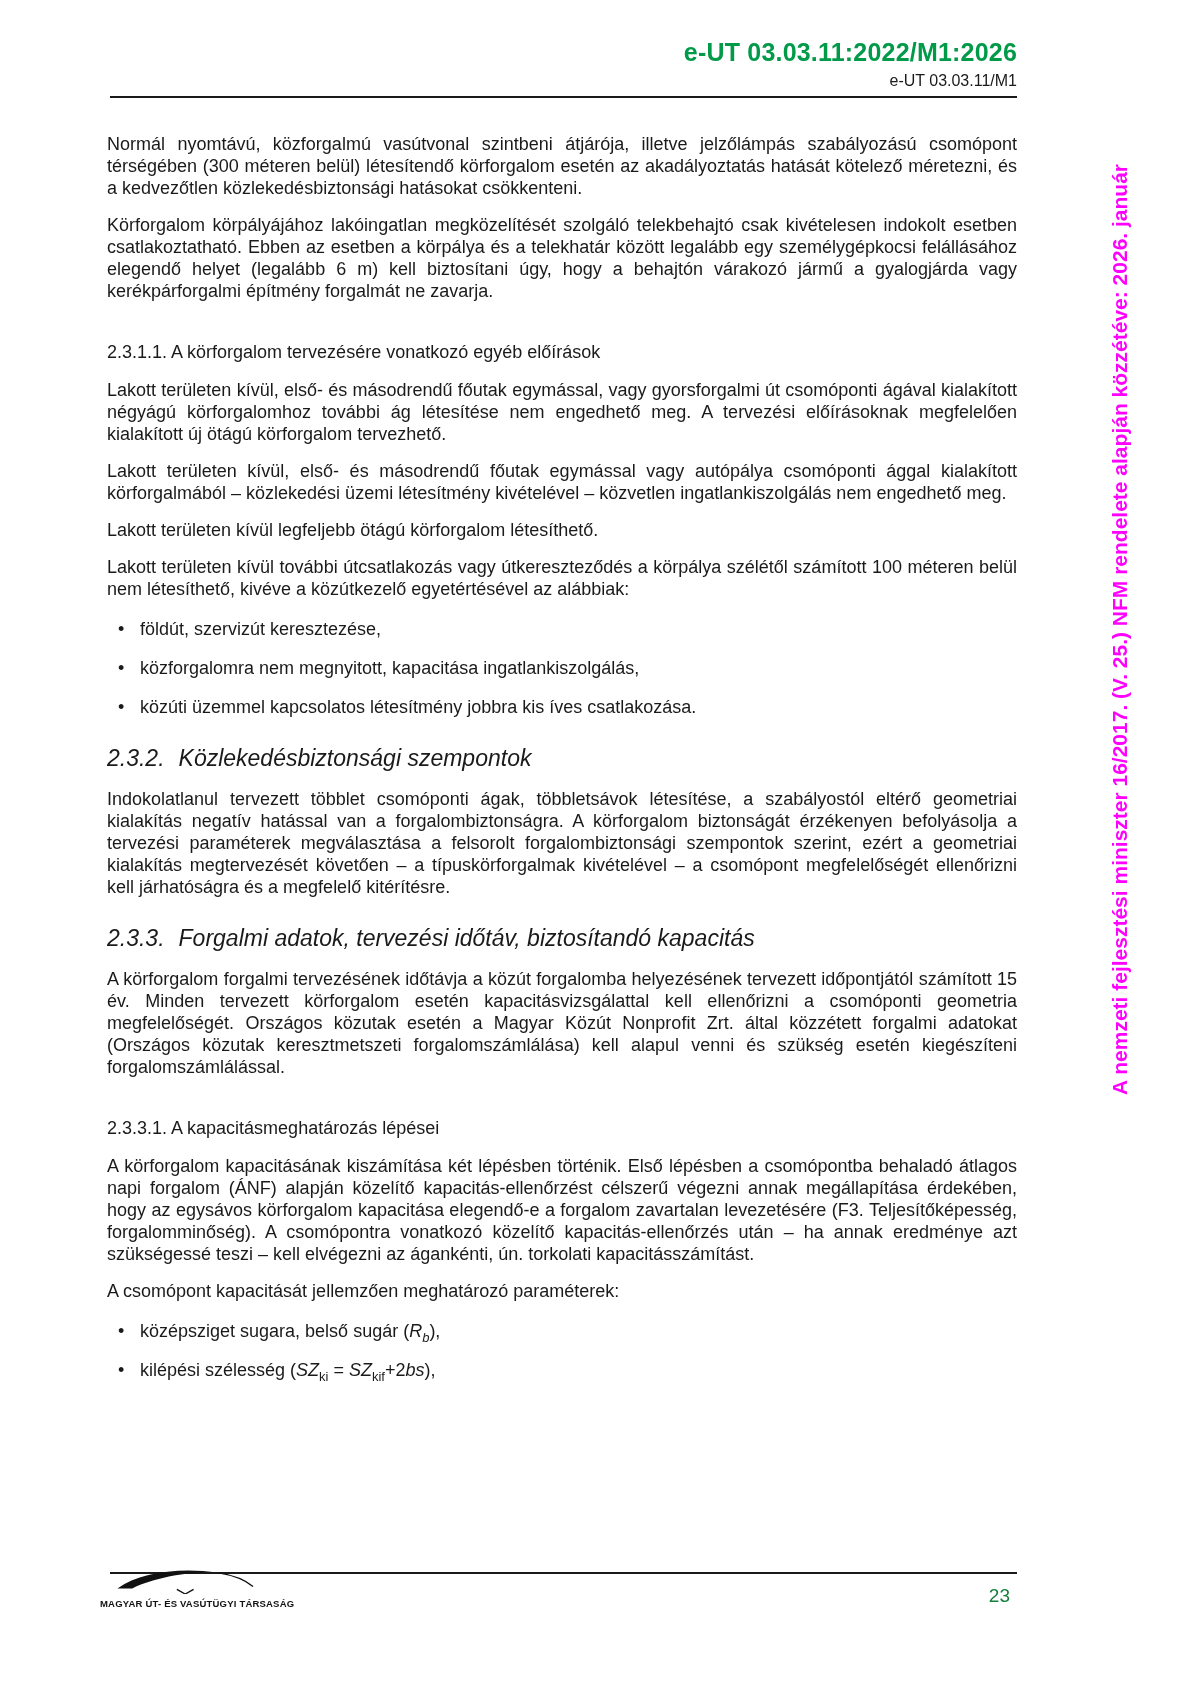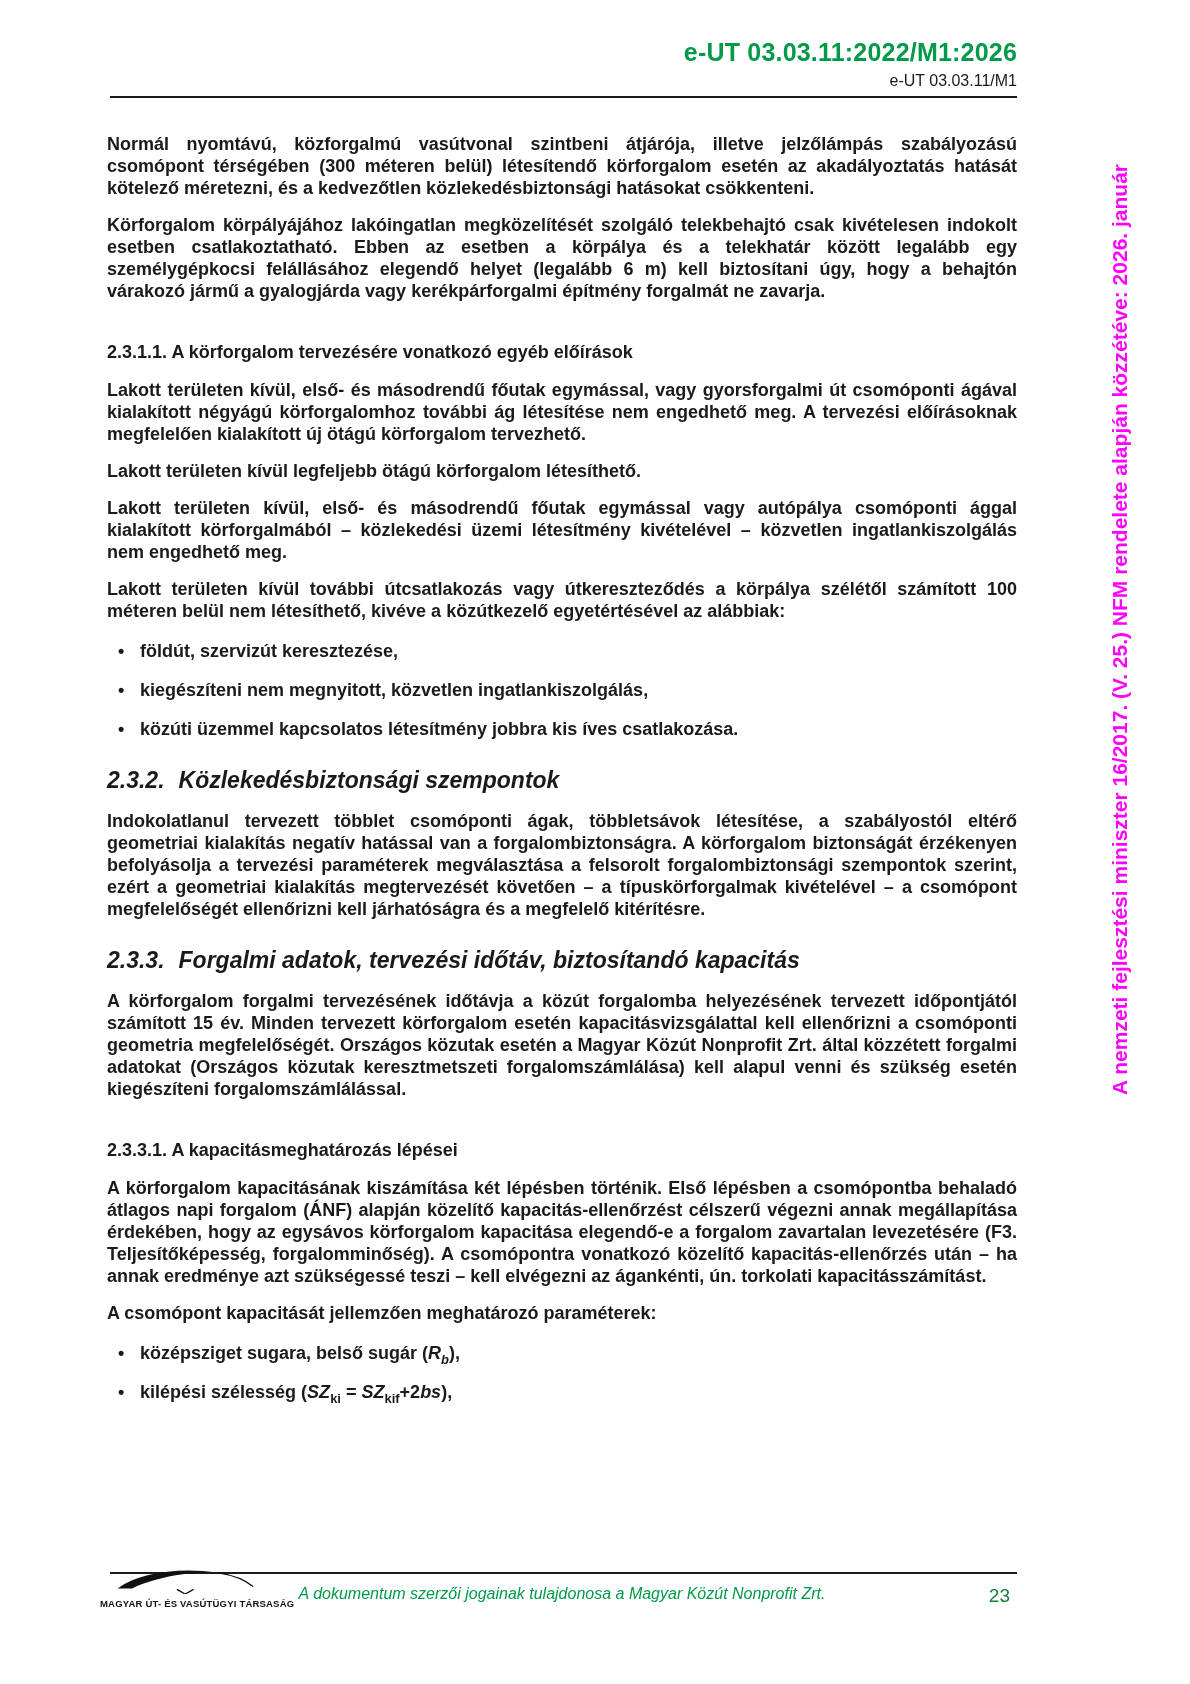--- a/index.html
+++ b/index.html
@@ -53,21 +53,20 @@
     white-space: nowrap;
   }
   
   .content {
     position: absolute;
     top: 133px;
     left: 107px;
     width: 910px;
     font-size: 18px;
     line-height: 22px;
-    font-weight: bold;
   }
   .content p {
     text-align: justify;
     margin-bottom: 15px;
   }
   .subheading {
     margin-top: 39px;
     margin-bottom: 16px;
     font-size: 18px;
   }
@@ -149,27 +148,27 @@
   <div class="header-rule"></div>
 
   <div class="side-note">A nemzeti fejlesztési miniszter 16/2017. (V. 25.) NFM rendelete alapján közzétéve: 2026. január</div>
 
   <main class="content">
     <p>Normál nyomtávú, közforgalmú vasútvonal szintbeni átjárója, illetve jelzőlámpás szabályozású csomópont térségében (300 méteren belül) létesítendő körforgalom esetén az akadályoztatás hatását kötelező méretezni, és a kedvezőtlen közlekedésbiztonsági hatásokat csökkenteni.</p>
     <p>Körforgalom körpályájához lakóingatlan megközelítését szolgáló telekbehajtó csak kivételesen indokolt esetben csatlakoztatható. Ebben az esetben a körpálya és a telekhatár között legalább egy személygépkocsi felállásához elegendő helyet (legalább 6 m) kell biztosítani úgy, hogy a behajtón várakozó jármű a gyalogjárda vagy kerékpárforgalmi építmény forgalmát ne zavarja.</p>
 
     <div class="subheading">2.3.1.1. A körforgalom tervezésére vonatkozó egyéb előírások</div>
     <p>Lakott területen kívül, első- és másodrendű főutak egymással, vagy gyorsforgalmi út csomóponti ágával kialakított négyágú körforgalomhoz további ág létesítése nem engedhető meg. A tervezési előírásoknak megfelelően kialakított új ötágú körforgalom tervezhető.</p>
+    <p>Lakott területen kívül, első- és másodrendű főutak egymással vagy autópálya csomóponti ággal kialakított körforgalmából – közlekedési üzemi létesítmény kivételével – közvetlen ingatlankiszolgálás nem engedhető meg.</p>
     <p>Lakott területen kívül legfeljebb ötágú körforgalom létesíthető.</p>
-    <p>Lakott területen kívül, első- és másodrendű főutak egymással vagy autópálya csomóponti ággal kialakított körforgalmából – közlekedési üzemi létesítmény kivételével – közvetlen ingatlankiszolgálás nem engedhető meg.</p>
     <p>Lakott területen kívül további útcsatlakozás vagy útkereszteződés a körpálya szélétől számított 100 méteren belül nem létesíthető, kivéve a közútkezelő egyetértésével az alábbiak:</p>
 
     <ul class="bullets">
       <li><span>földút, szervizút keresztezése,</span></li>
-      <li><span>kiegészíteni nem megnyitott, közvetlen ingatlankiszolgálás,</span></li>
+      <li><span>közforgalomra nem megnyitott, kapacitása ingatlankiszolgálás,</span></li>
       <li><span>közúti üzemmel kapcsolatos létesítmény jobbra kis íves csatlakozása.</span></li>
     </ul>
 
     <div class="heading">
       <span class="hnum">2.3.2.</span><span>Közlekedésbiztonsági szempontok</span>
     </div>
     <p>Indokolatlanul tervezett többlet csomóponti ágak, többletsávok létesítése, a szabályostól eltérő geometriai kialakítás negatív hatással van a forgalombiztonságra. A körforgalom biztonságát érzékenyen befolyásolja a tervezési paraméterek megválasztása a felsorolt forgalombiztonsági szempontok szerint, ezért a geometriai kialakítás megtervezését követően – a típuskörforgalmak kivételével – a csomópont megfelelőségét ellenőrizni kell járhatóságra és a megfelelő kitérítésre.</p>
 
     <div class="heading">
       <span class="hnum">2.3.3.</span><span>Forgalmi adatok, tervezési időtáv, biztosítandó kapacitás</span>
@@ -190,16 +189,15 @@
 
   <div class="footer-logo">
     <svg width="150" height="26" viewBox="0 0 160 28" aria-hidden="true">
       <path d="M4 22 C28 5 70 -1 112 5 C86 3 44 10 20 22 Z" fill="#111"></path>
       <path d="M112 5 C130 8 142 13 150 20" stroke="#111" stroke-width="1.5" fill="none"></path>
       <path d="M68 23 l9 5 l9 -5" stroke="#111" stroke-width="1.5" fill="none"></path>
     </svg>
     <div class="caption">MAGYAR ÚT- ÉS VASÚTÜGYI TÁRSASÁG</div>
   </div>
 
-  <div class="copyright">A dokumentum szerzői jogainak tulajdonosa a Magyar Közút Nonprofit Zrt.</div>
   <div class="page-number">23</div>
 
 </div>
 
 </body></html>

